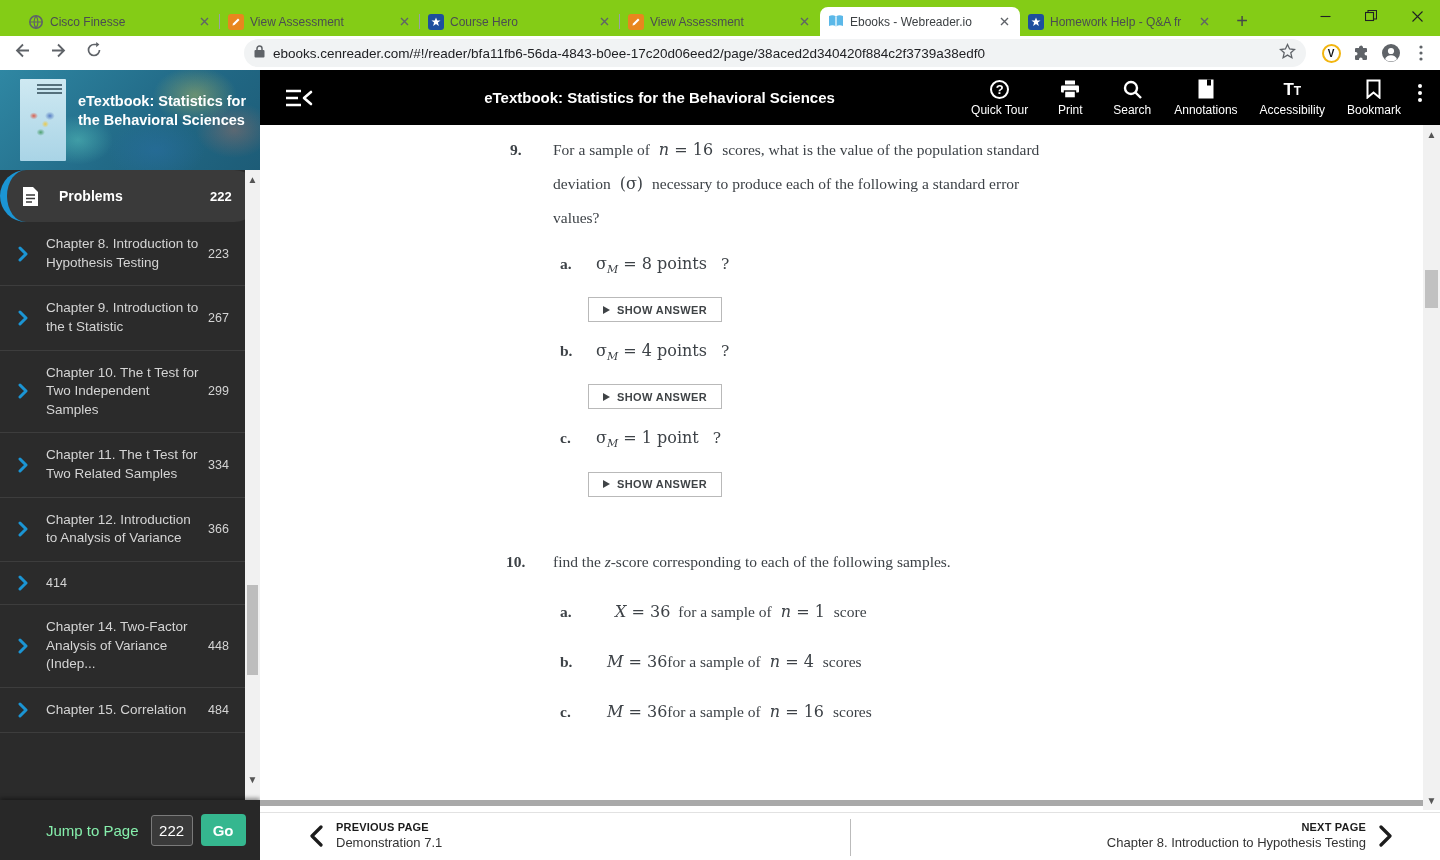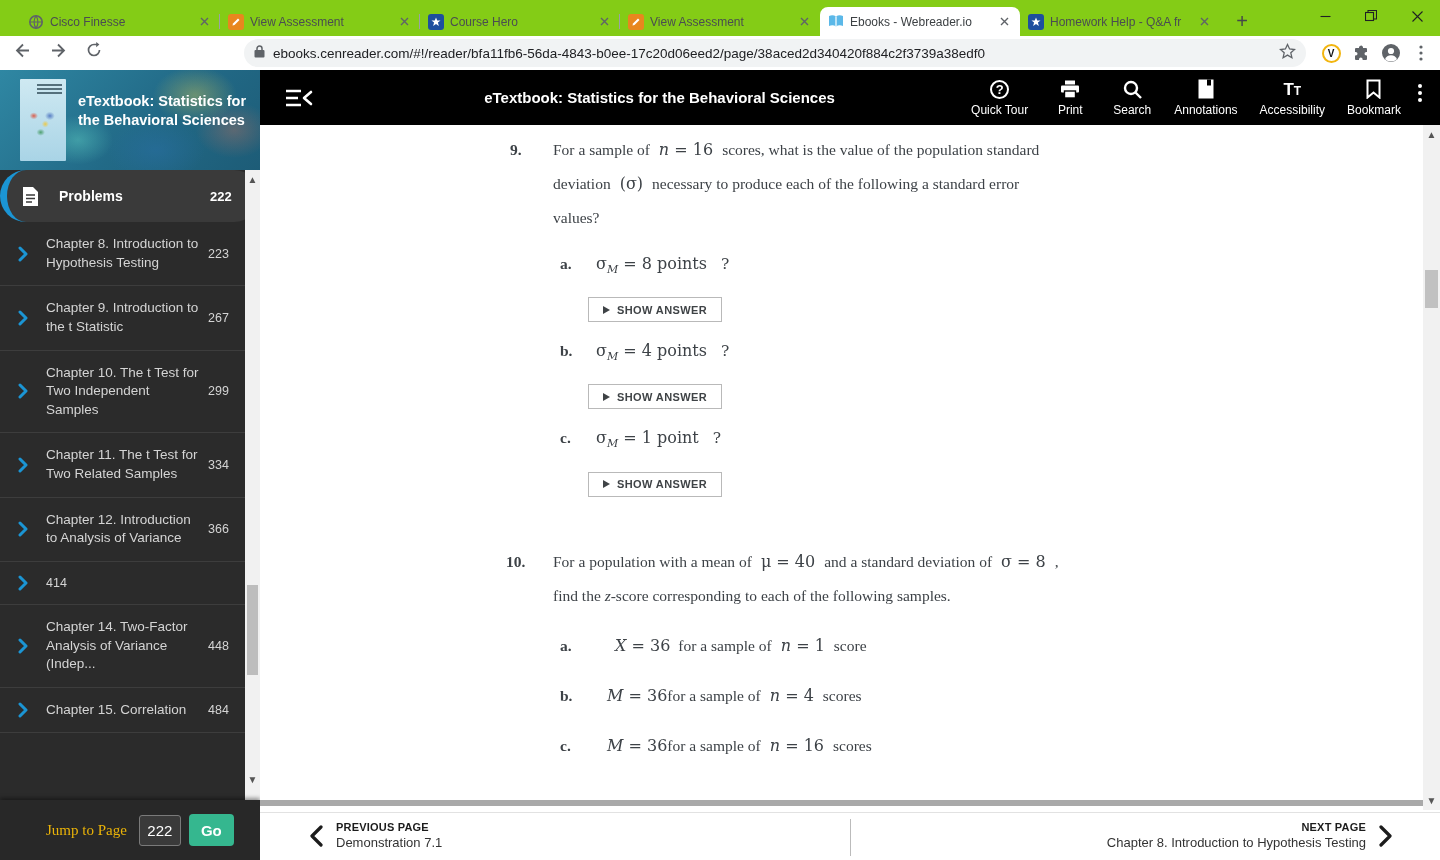--- a/index.html
+++ b/index.html
@@ -56,21 +56,21 @@
   .current-page { color:#fff; font-weight:bold; font-size:13px; width:50px; text-align:left; }
   .nav-row { display:flex; align-items:center; border-bottom:1px solid #3d3d3d; padding:13px 0; }
   .nav-chev { width:46px; display:flex; justify-content:center; flex:0 0 46px; }
   .nav-label { flex:1; color:#d4d4d4; font-size:13.5px; line-height:1.38; padding-right:8px; width:140px; }
   .nav-page { width:52px; flex:0 0 52px; color:#d4d4d4; font-size:12.5px; }
   .sb-scrollbar { position:absolute; right:0; top:0; bottom:0; width:15px; background:#f1f1f1; }
   .sb-arrow { position:absolute; left:0; width:15px; height:16px; display:flex; align-items:center; justify-content:center; }
   .sb-thumb { position:absolute; left:2px; width:11px; background:#bdbdbd; }
 
   .jumpbar { position:absolute; bottom:0; left:0; right:0; height:60px; background:#282828; display:flex; align-items:center; box-shadow:0 -2px 4px rgba(0,0,0,.4); }
-  .jump-label { margin-left:46px; color:#eab308; font-size:15px;font-family:Liberation Serif, serif; }
+  .jump-label { margin-left:46px; color:#86efac; font-size:15px; }
   .jump-input { margin-left:12px; width:42px; height:31px; background:#3a3a3a; border:1px solid #7a7a7a; border-radius:3px; color:#fff; font-size:15px; text-align:center; font-family:"Liberation Sans",sans-serif; }
   .go-btn { margin-left:8px; width:45px; height:32px; background:#35b78f; border:none; border-radius:4px; color:#fff; font-weight:bold; font-size:15px; font-family:"Liberation Sans",sans-serif;text-align:center; }
 
   
   .main { position:relative; flex:1; background:#fff; }
   .reader-header { position:absolute; top:0; left:0; right:0; height:55px; background:#000; display:flex; align-items:center; color:#fff; }
   .menu-btn { margin-left:25px; width:34px; display:flex; align-items:center; }
   .rh-title { flex:1; text-align:center; font-size:15px; font-weight:bold; padding-left:40px; }
   .tools { display:flex; align-items:flex-start; margin-right:8px; }
   .tool { display:flex; flex-direction:column; align-items:center; margin:0 11px; min-width:40px; }
@@ -507,21 +507,20 @@
           <div class="show-btn">
             <span class="play-tri"></span>
             <span class="show-label">SHOW ANSWER</span>
           </div>
         </div>
       </div>
 
       <div class="prob" style="top:420px;">
         <span class="pnum pnum10">10.</span>
         <div class="ptext">
-          <div class="tline"><span>For a population with a mean of</span><span class="math"><span>μ = 40</span></span><span>and a standard deviation of</span><span class="math"><span>σ = 8</span></span><span>,</span></div>
           <div class="tline"><span>find the</span>&nbsp;<i>z</i><span>-score corresponding to each of the following samples.</span></div>
 
           <div class="sub10">
             <span class="sub-label">a.</span><span class="math" style="margin:8px;"><span class="mi">X</span> <span>= 36</span></span><span>for a sample of</span><span class="math"><span class="mi">n</span> <span>= 1</span></span><span>score</span>
           </div>
           <div class="sub10">
             <span class="sub-label">b.</span><span class="math" style="margin:0;"><span class="mi">M</span> <span>= 36</span></span><span>for a sample of</span><span class="math"><span class="mi">n</span> <span>= 4</span></span><span>scores</span>
           </div>
           <div class="sub10">
             <span class="sub-label">c.</span><span class="math" style="margin:0;"><span class="mi">M</span> <span>= 36</span></span><span>for a sample of</span><span class="math"><span class="mi">n</span> <span>= 16</span></span><span>scores</span>

